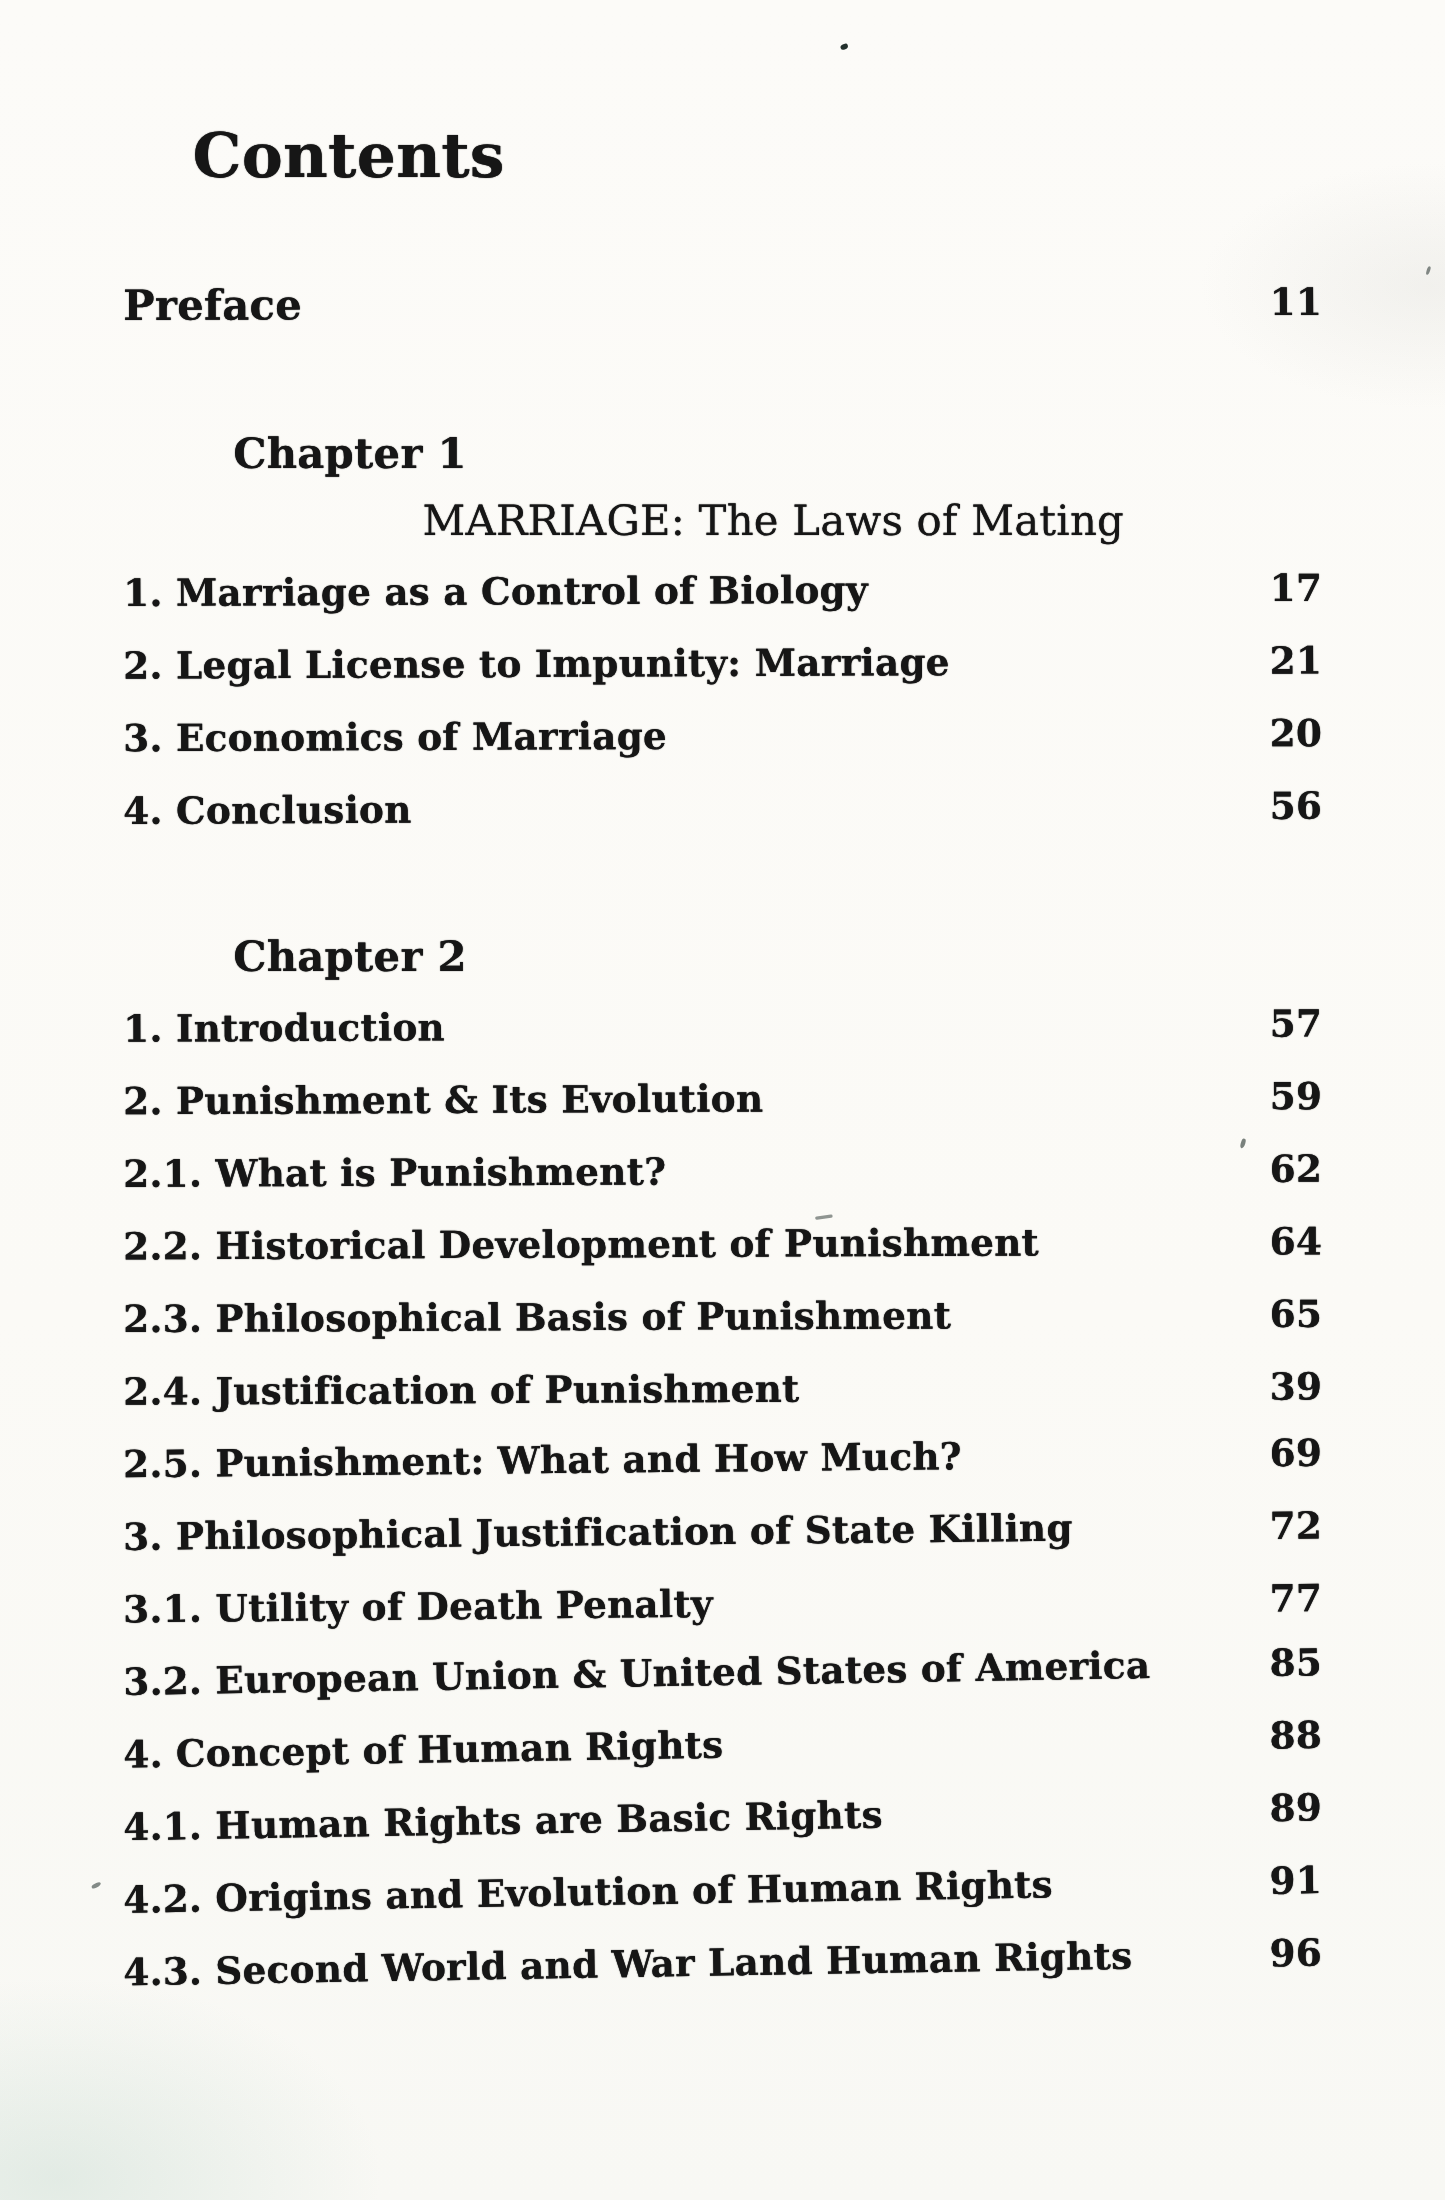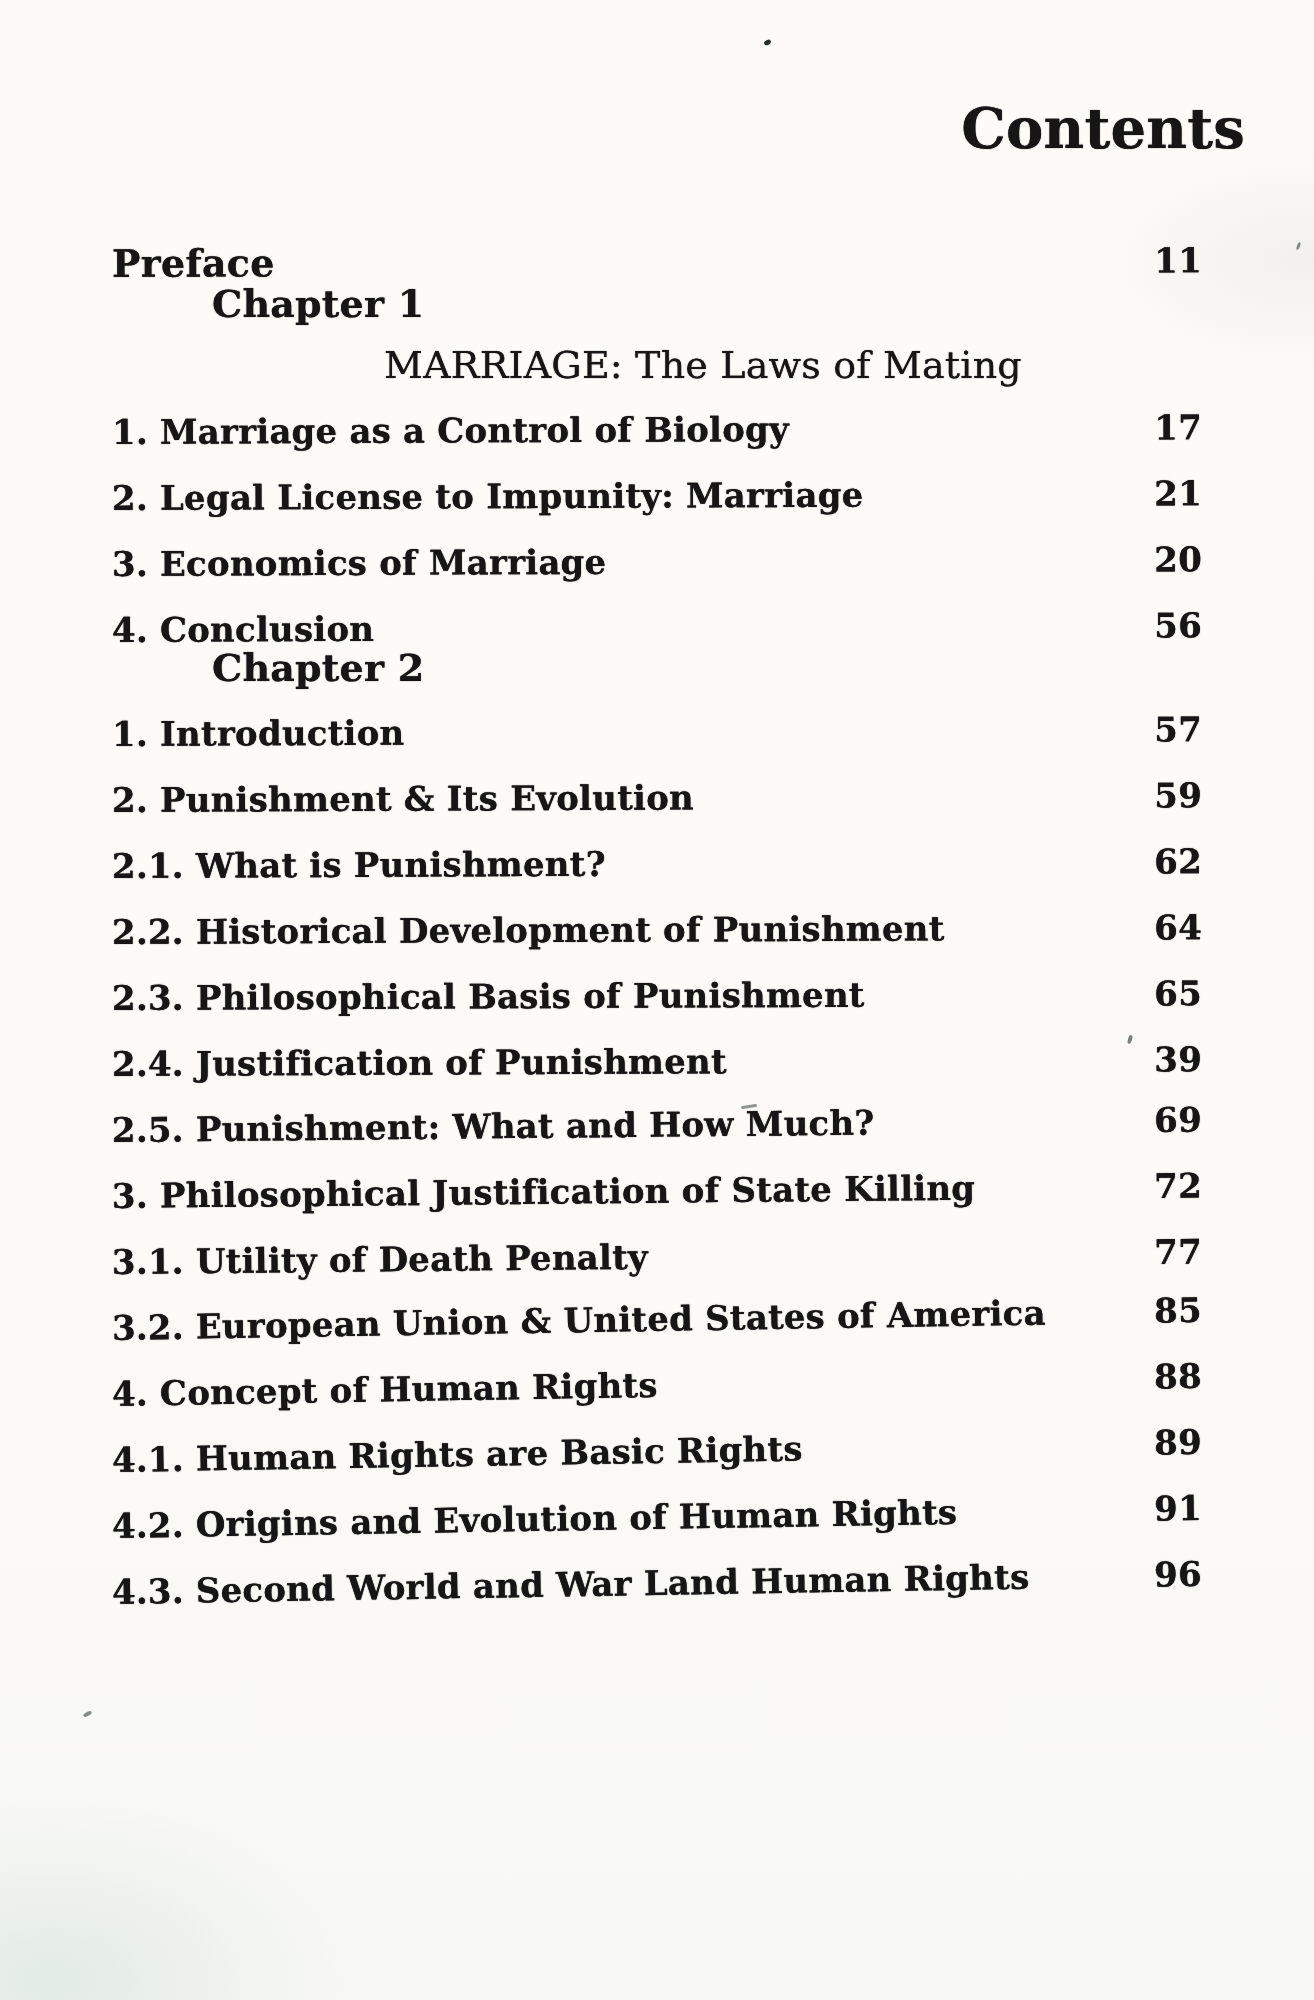--- a/index.html
+++ b/index.html
@@ -28,24 +28,24 @@
     box-sizing: border-box;
   }
 
   
   .ink {
     text-shadow: 0 0 0.7px rgba(10,10,10,0.85), 0 0 1.4px rgba(20,20,20,0.25);
     letter-spacing: 0.2px;
   }
 
   .contents-title {
-    margin: 3px;
+    margin: 17px;
     font-size: 56px;
     font-weight: 700;
-    text-align: right;
+    text-align: left;
     transform: translateX(46px);
     line-height: 1.05;
   }
 
   .row {
     display: flex;
     justify-content: space-between;
     align-items: baseline;
     font-size: 34px;
     font-weight: 700;
@@ -57,20 +57,21 @@
     padding-left: 20px;
     white-space: nowrap;
   }
 
   .preface-row {
     margin-top: 86px;
     font-size: 38px;
   }
 
   .chapter-heading {
+    margin-top: 94px;
     padding-left: 100px;
     font-size: 38px;
     font-weight: 700;
     line-height: 1.05;
   }
 
   .chapter-title {
     margin-top: 22px;
     font-size: 38px;
     font-weight: 400;

